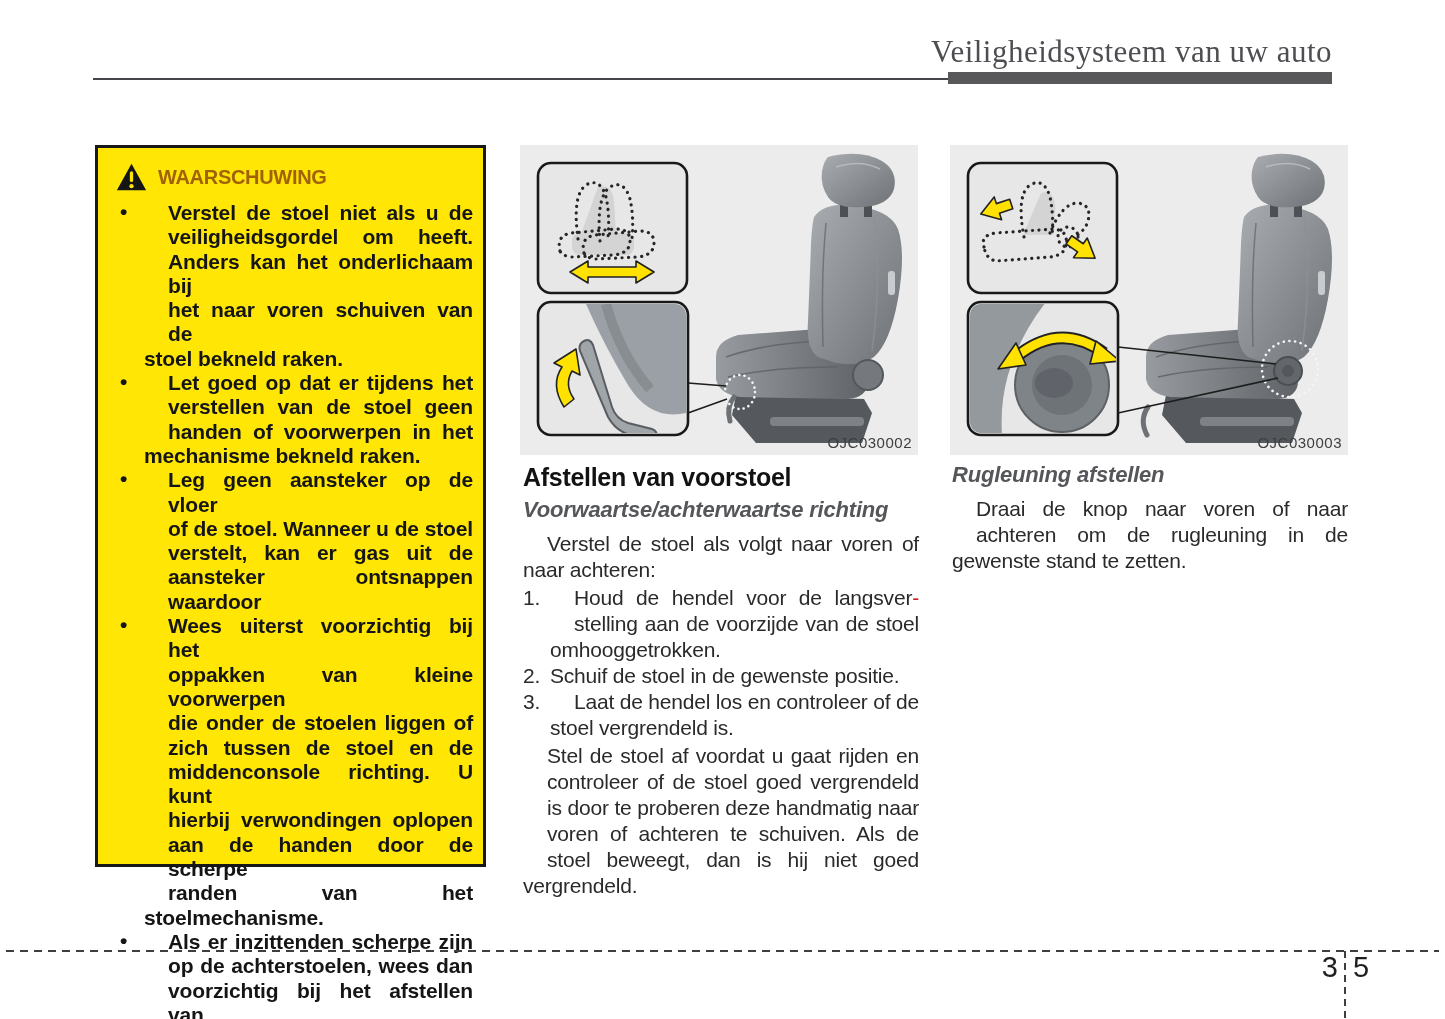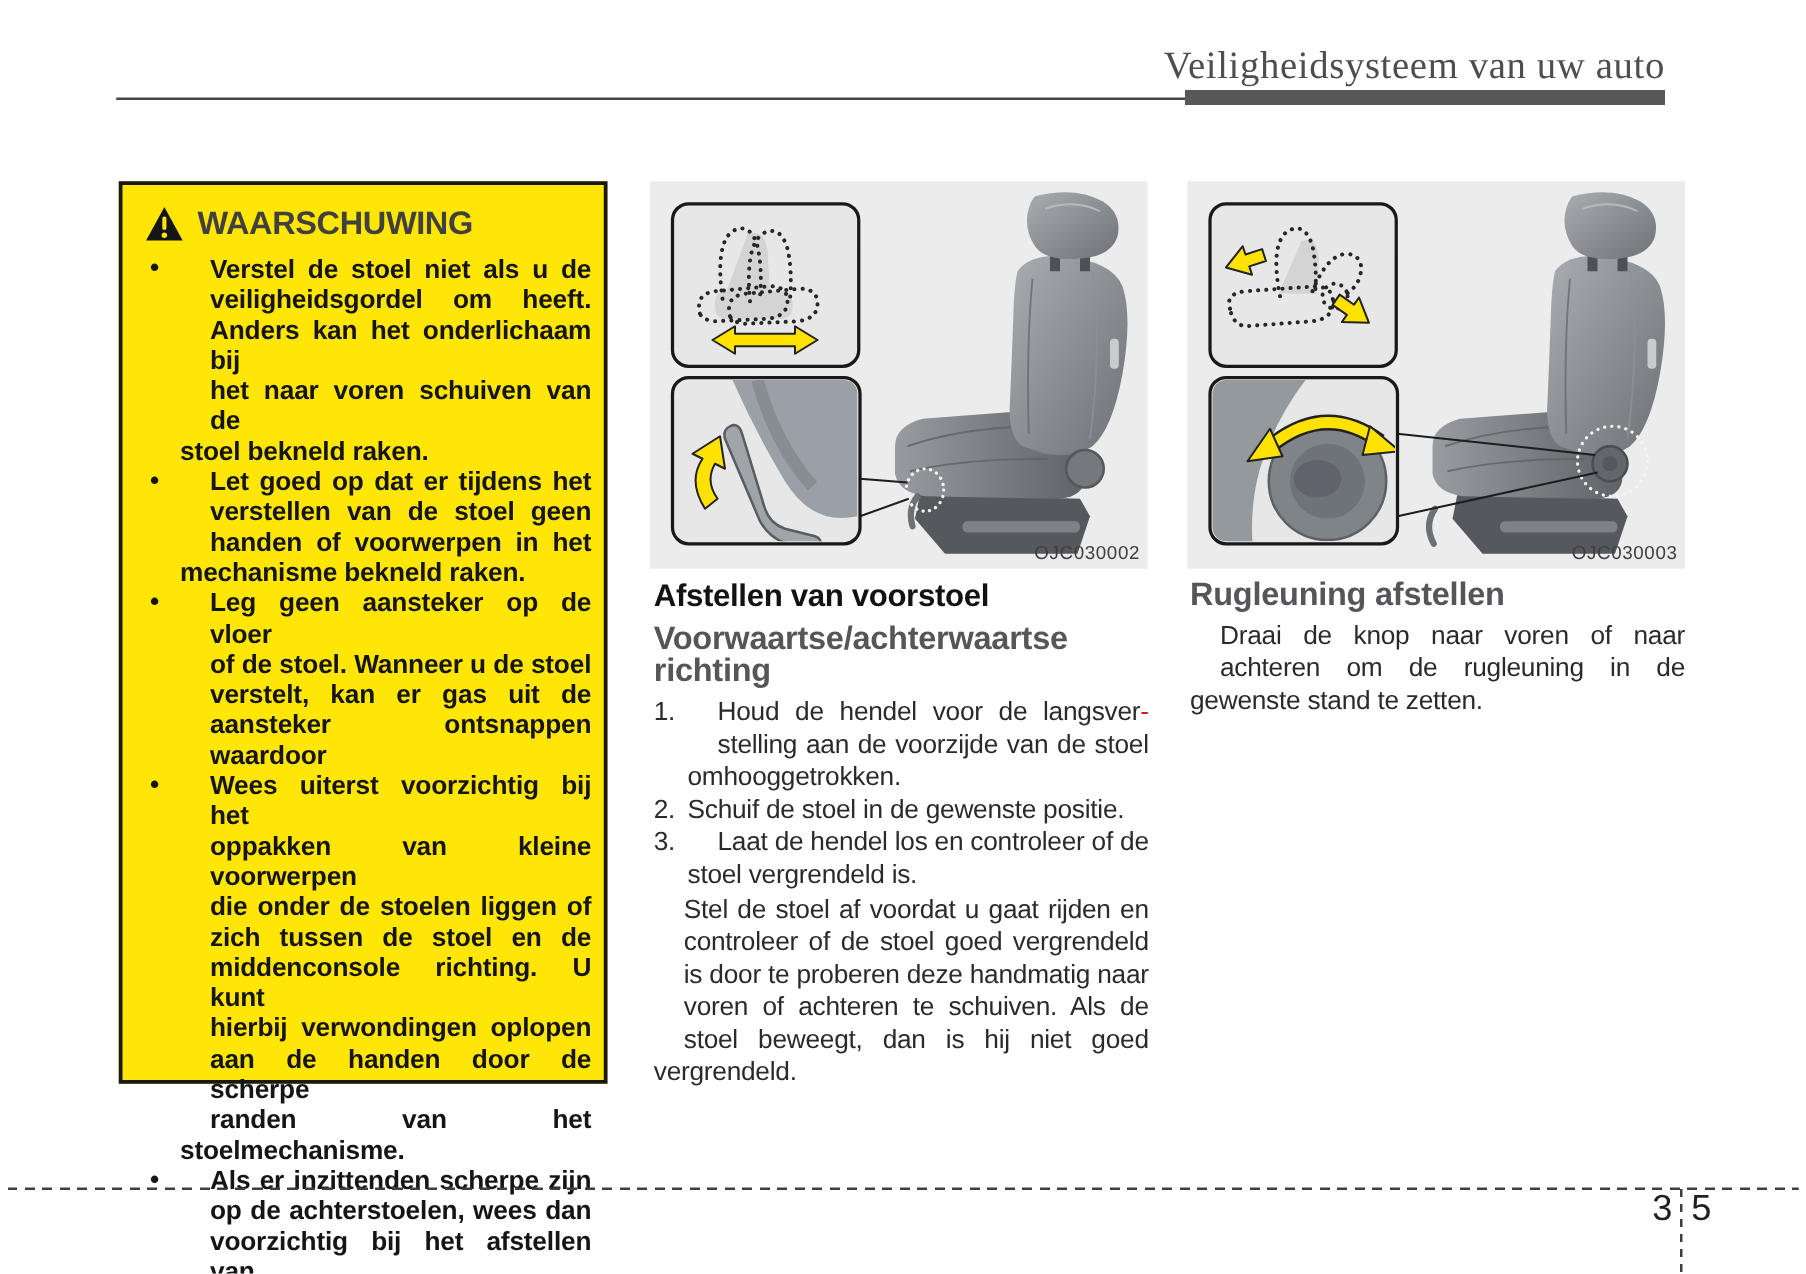--- a/index.html
+++ b/index.html
@@ -14,40 +14,40 @@
   
   .header-title{position:absolute; right:113px; top:34px; font-family:"Liberation Serif", serif;
         font-size:31px; color:#4e4e52; letter-spacing:0.5px;}
   .header-rule{position:absolute; left:93px; top:78px; width:857px; height:2px; background:#46464a;}
   .header-bar{position:absolute; left:948px; top:72px; width:384px; height:12px; background:var(--bar_gray);}
   
   .warning-box{position:absolute; left:95px; top:145px; width:391px; height:722px;
         background:var(--warning_bg); border:3px solid var(--warning_border);
         padding:12px 10px 0 14px;}
   .warn-title-row{display:flex; align-items:center; gap:11px; margin:3px 0 10px 4px;}
-  .warn-title{font-size:26px; font-weight:bold; color:#404040; letter-spacing:-0.3px;}
+  .warn-title{font-size:20px; font-weight:bold; color:#a16207; letter-spacing:-0.3px;}
   .warn-icon{width:31px; height:28px; display:inline-block;}
   .witem{position:relative; padding-left:32px; font-weight:bold; font-size:21px;
         line-height:24.3px; color:#151515; letter-spacing:-0.15px;}
   .wbullet{position:absolute; left:8px; top:-1px;}
   
   .jl{text-align:justify; text-align-last:justify;margin-left:24px;}
   .ll{text-align:left; text-align-last:left;}
   
   .fig{position:absolute; width:398px; height:310px; background:var(--fig_bg);}
   #fig1{left:520px; top:145px;}
   #fig2{left:950px; top:145px;}
   .fig svg{position:absolute; left:0; top:0;}
   .fig-caption{position:absolute; right:6px; bottom:4px; font-size:15px; color:#3e3e3e; letter-spacing:0.5px;}
   
   .textcol{position:absolute; width:396px; font-size:21px; line-height:26px; letter-spacing:-0.2px;}
   #col2{left:523px; top:462px;}
   #col3{left:952px; top:462px;}
   .h1{font-size:25px; line-height:30px; font-weight:bold; color:#121212; letter-spacing:-0.3px; margin-bottom:5px;}
-  .h2{font-size:26px; line-height:26px; font-weight:bold; color:var(--heading_gray); margin-bottom:8px;}
+  .h2{font-size:22px; line-height:26px; font-weight:bold; font-style:italic; color:var(--heading_gray); margin-bottom:8px;}
   .para{margin-bottom:2px;}
   .step{position:relative; padding-left:27px;}
   .step .num{position:absolute; left:0; top:0;}
   .red{color:var(--red_accent);}
   .outro{margin-top:2px;}
   
   .footer-dash-h{position:absolute; left:6px; top:950px; width:1433px; height:2px;
         background:repeating-linear-gradient(90deg, var(--dash_gray) 0 8px, transparent 8px 14px);}
   .footer-dash-v{position:absolute; left:1344px; top:951px; width:2px; height:68px;
         background:repeating-linear-gradient(180deg, var(--dash_gray) 0 7px, transparent 7px 12px);}
@@ -252,20 +252,24 @@
           <path d="M170 216 L146 196 L140 219 Z" fill="var(--arrow_yellow)" stroke="#222" stroke-width="1.6" stroke-linejoin="round"></path>
         </g>
       </g>
     </svg>
     <div class="fig-caption">OJC030003</div>
   </div>
 
   <div class="textcol" id="col2">
     <div class="h1">Afstellen van voorstoel</div>
     <div class="h2">Voorwaartse/achterwaartse richting</div>
+    <div class="para">
+        <div class="jl">Verstel de stoel als volgt naar voren of</div>
+        <div class="ll">naar achteren:</div>
+      </div>
     <div class="step">
       <span class="num">1.</span>
       <div class="jl"><span>Houd de hendel voor de langsver</span><span class="red">-</span></div>
       <div>
           <div class="jl">stelling aan de voorzijde van de stoel</div>
           <div class="ll">omhooggetrokken.</div>
         </div>
     </div>
     <div class="step">
       <span class="num">2.</span>

